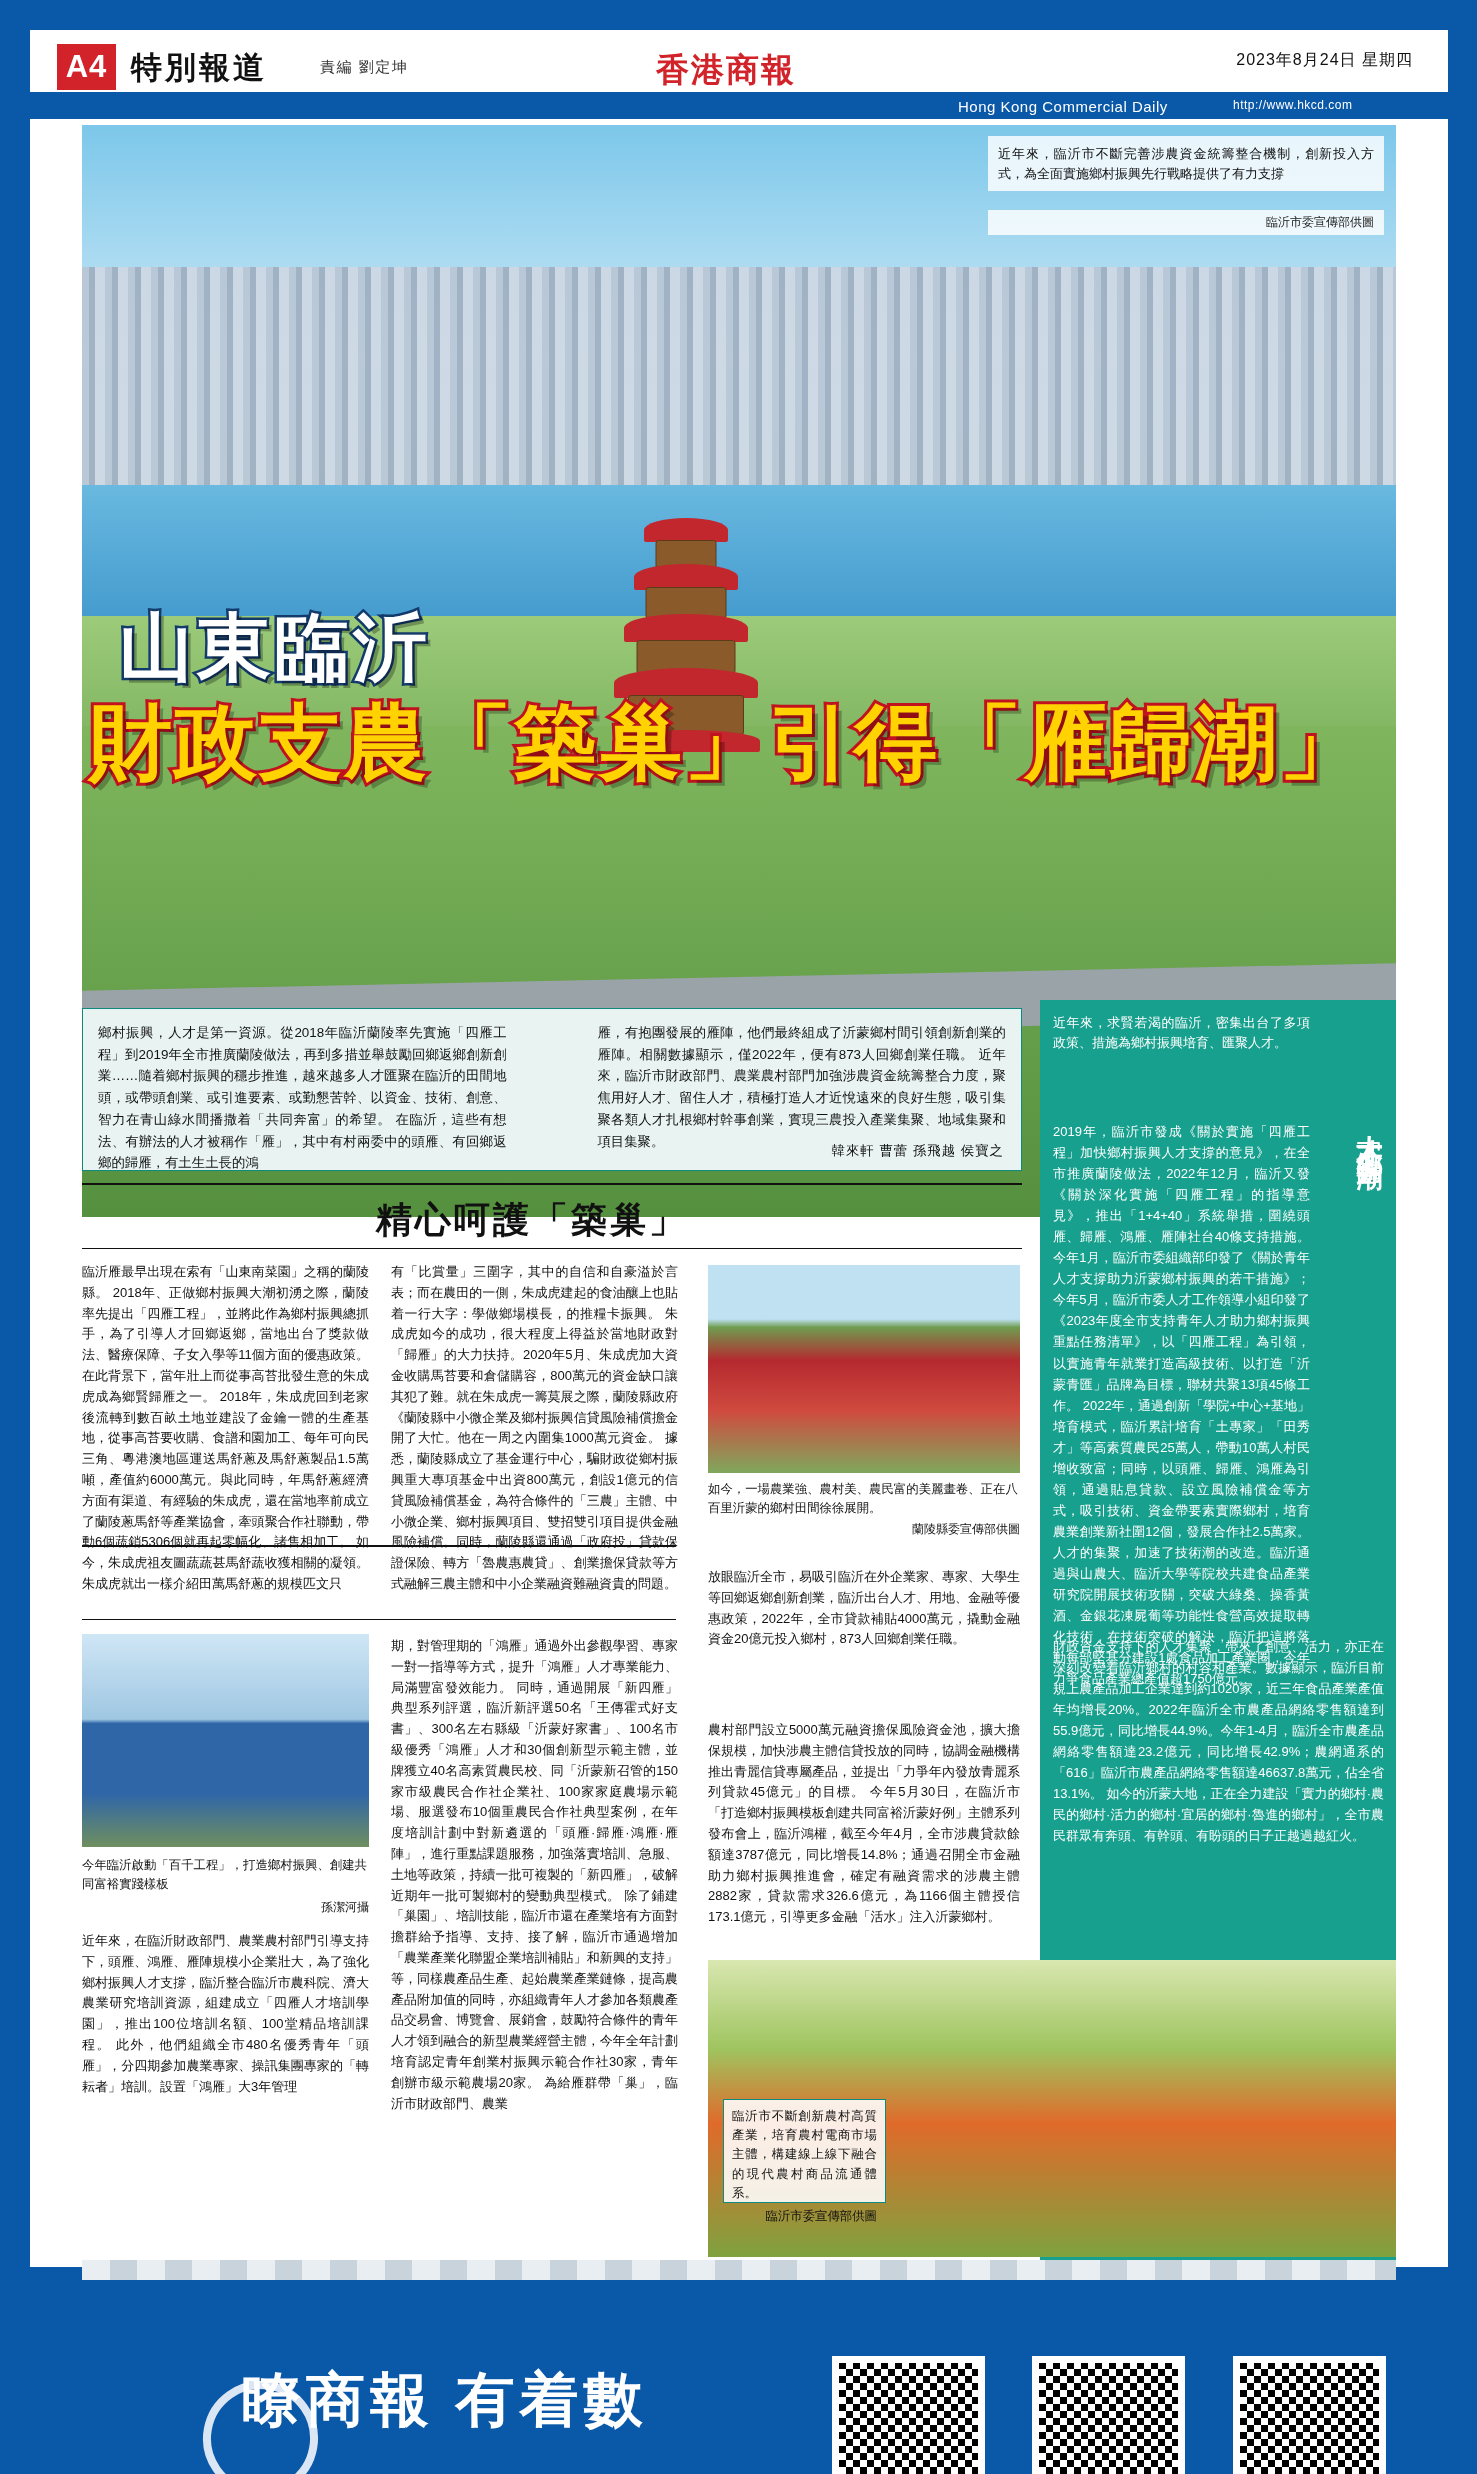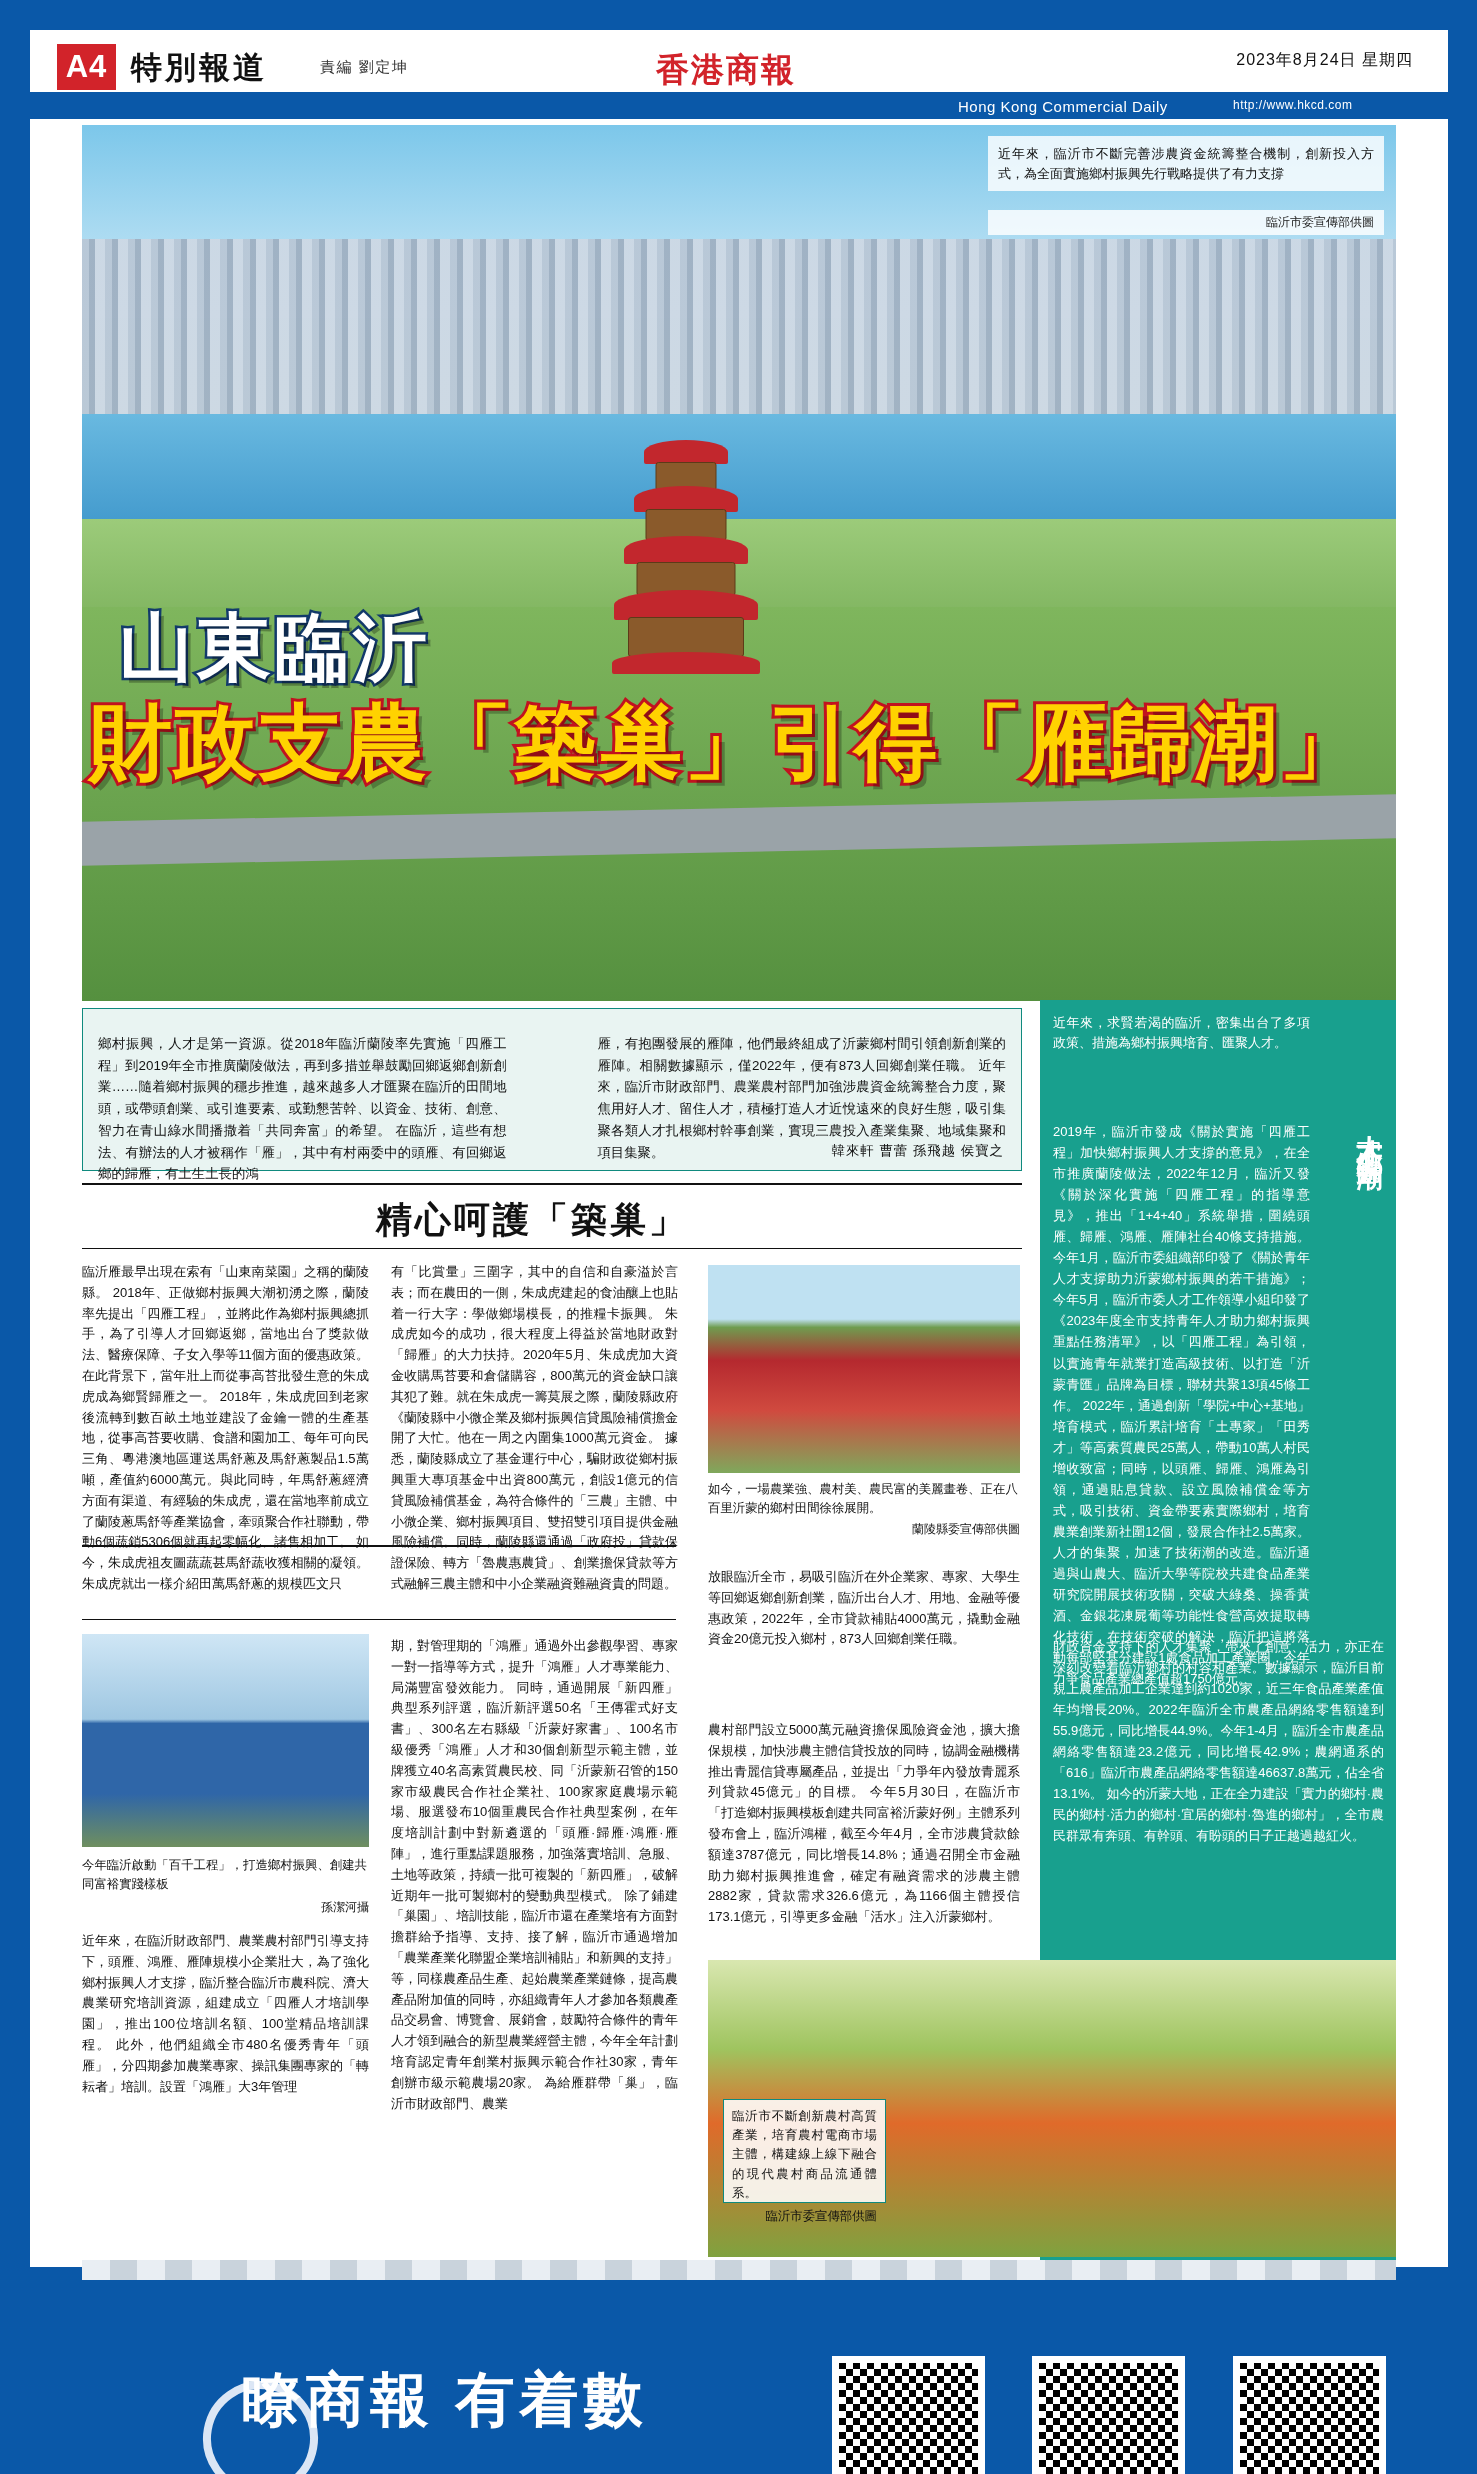--- a/index.html
+++ b/index.html
@@ -13,21 +13,21 @@
   .mast-section{position:absolute;left:101px;top:17px;font-size:31px;font-weight:bold;color:#111;letter-spacing:3px;}
   .mast-editor{position:absolute;left:290px;top:28px;font-size:15px;color:#333;letter-spacing:1.5px;}
   .mast-logo{position:absolute;left:626px;top:18px;font-size:33px;font-weight:bold;color:#d2232a;letter-spacing:2px;}
   .mast-date{position:absolute;right:35px;top:20px;font-size:16px;color:#111;letter-spacing:1px;}
   .mast-rule{position:absolute;left:0;top:62px;width:1418px;height:2px;background:#0a58a8;}
   .mast-bottom{position:absolute;left:0;top:64px;width:1418px;height:25px;background:#0a58a8;color:#fff;}
   .mast-en{position:absolute;left:928px;top:68px;font-size:15px;color:#ffffff;letter-spacing:0.5px;}
   .mast-url{position:absolute;left:1203px;top:68px;font-size:12px;color:#ffffff;letter-spacing:0.5px;}
 
   
-  .hero{position:absolute;left:52px;top:95px;width:1314px;height:876px;overflow:hidden;
+  .hero{position:absolute;left:52px;top:95px;width:1314px;height:1092px;overflow:hidden;
     background:linear-gradient(#8fd0ef 0%, #bfe6f7 18%, #cfe9d9 34%, #8dbf6e 55%, #6fa94e 78%, #5e8f45 100%);}
   .sky{position:absolute;left:0;top:0;width:100%;height:22%;background:linear-gradient(#7cc7ea,#cfeaf7);}
   .city{position:absolute;left:0;top:13%;width:100%;height:22%;
     background:repeating-linear-gradient(90deg,#b9c7d6 0px,#b9c7d6 7px,#9fb0c2 7px,#9fb0c2 13px,#cdd8e4 13px,#cdd8e4 23px);
     opacity:.95;}
   .river{position:absolute;left:0;top:33%;width:100%;height:14%;background:linear-gradient(#69b9e0,#3f97cb);}
   .bank{position:absolute;left:0;top:45%;width:100%;height:12%;background:linear-gradient(#9ccb7a,#7fb45f);}
   .lawn{position:absolute;left:0;top:55%;width:100%;height:45%;background:linear-gradient(#7fb65d,#55903f);}
   .road{position:absolute;left:0;top:78%;width:100%;height:5%;background:#9aa3a8;transform:skewY(-1.2deg);}
   .pagoda{position:absolute;left:46%;top:36%;width:148px;height:233px;transform:translateX(-50%);}
@@ -39,21 +39,21 @@
     background:rgba(255,255,255,.82);padding:4px 10px;}
 
   
   .title1{position:absolute;left:89px;top:569px;font-size:74px;font-weight:bold;color:#ffffff;
     -webkit-text-stroke:5px #123a6b;paint-order:stroke fill;letter-spacing:4px;text-shadow:5px 5px 0 rgba(0,0,0,.28);}
   .title2{position:absolute;left:59px;top:658px;font-size:83px;font-weight:bold;color:#ffd200;
     -webkit-text-stroke:6px #c1121f;paint-order:stroke fill;letter-spacing:2px;text-shadow:6px 6px 0 rgba(0,0,0,.25);}
 
   
   .lead{position:absolute;left:52px;top:978px;width:940px;height:163px;background:#e9f4f2;border:1.5px solid #0f8a7e;
-    padding:24px 15px;box-sizing:border-box;}
+    padding:13px 15px;box-sizing:border-box;}
   .lead .col{float:left;width:45%;font-size:13.4px;line-height:1.62;color:#111;text-align:justify;}
   .lead .col.right{float:right;}
   .lead .byline{position:absolute;right:17px;bottom:10px;font-size:13.4px;color:#111;letter-spacing:1px;}
 
   
   .side{position:absolute;left:1010px;top:970px;width:356px;height:1262px;background:#18a08e;color:#fff;
     box-sizing:border-box;padding:13px 13px 13px 13px;}
   .side-head{position:absolute;left:13px;top:13px;width:257px;font-size:13px;line-height:1.55;text-align:justify;}
   .side-title{position:absolute;left:285px;top:114px;width:59px;font-size:26px;font-weight:bold;line-height:1.1;
     writing-mode:vertical-rl;letter-spacing:5px;}

